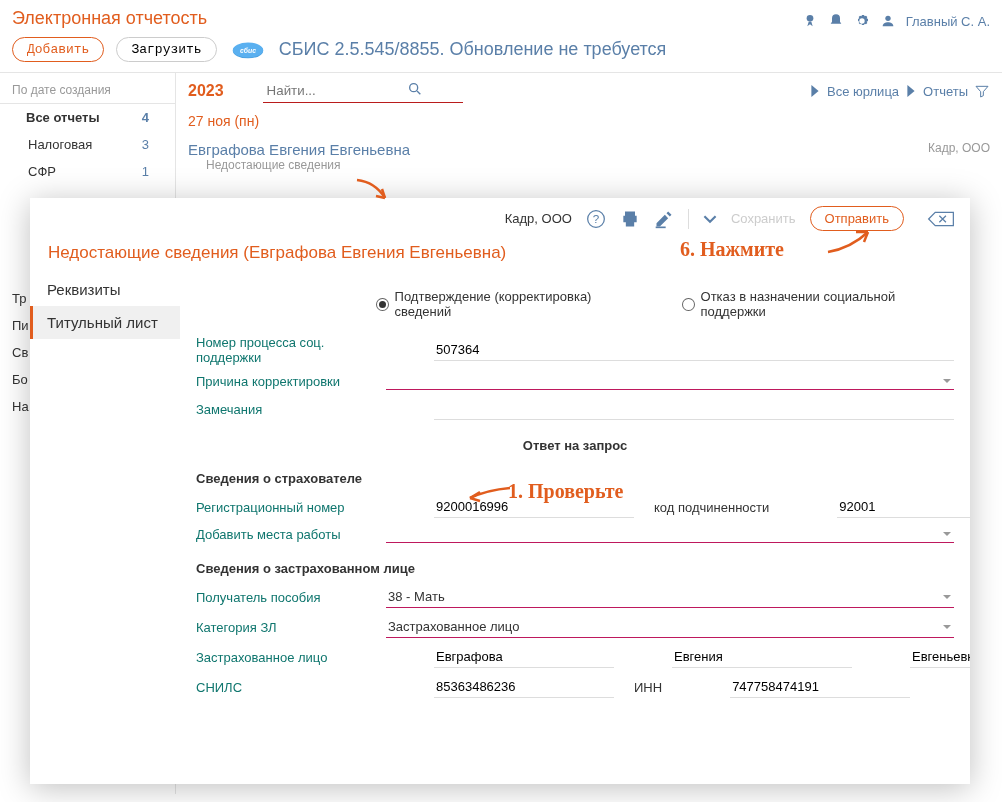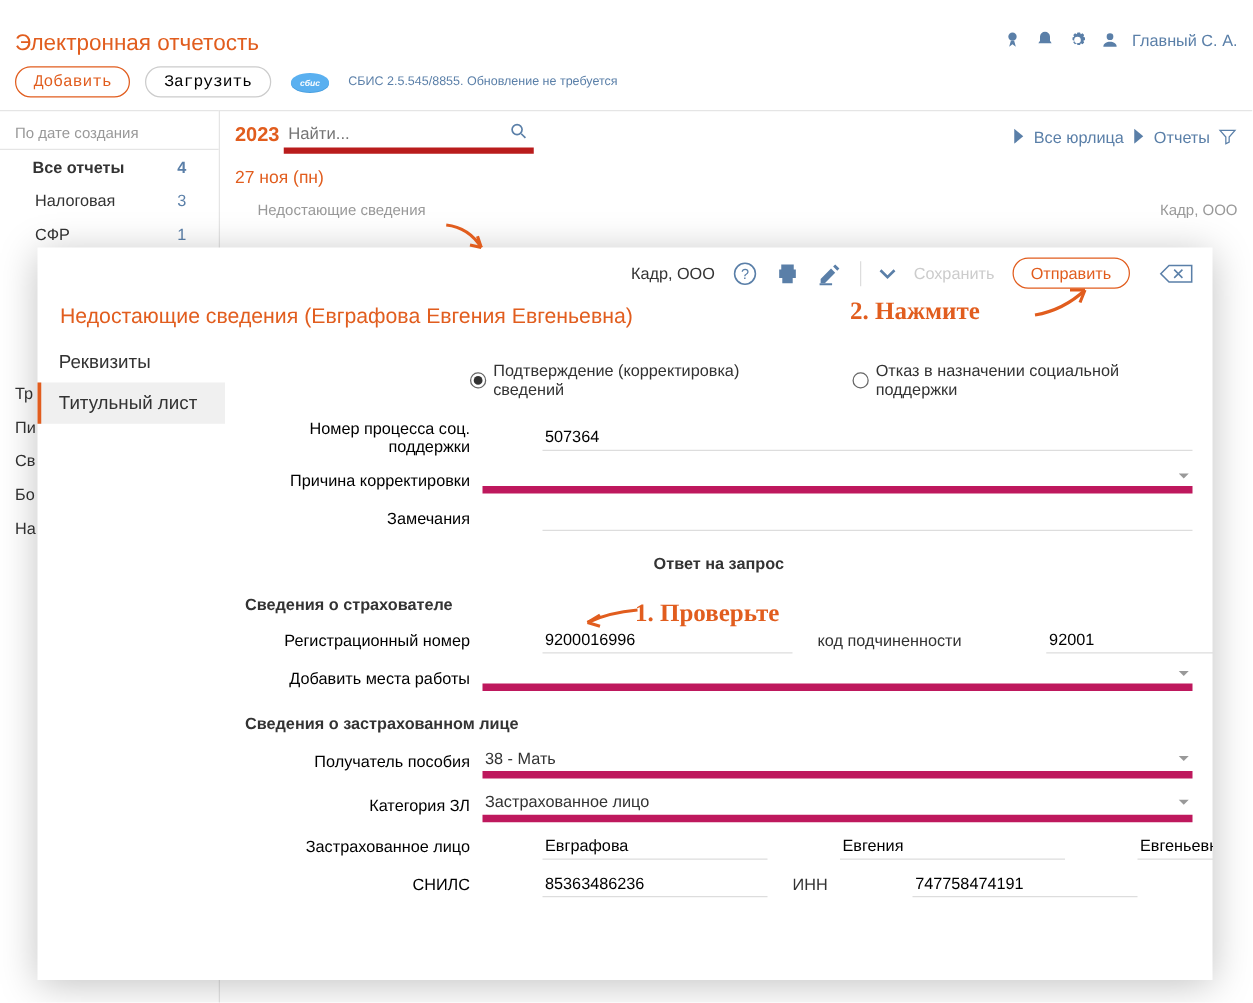--- a/index.html
+++ b/index.html
@@ -1,38 +1,38 @@
 <!DOCTYPE html>
 <html><head>
 <meta charset="utf-8">
 <style>
 * { box-sizing: border-box; margin: 0; padding: 0; }
 body { font-family: Arial, sans-serif; font-size: 13px; color: #333; background: #fff; width: 1002px; height: 802px; overflow: hidden; position: relative; }
-.header { display: flex; align-items: flex-start; justify-content: space-between; padding: 24px 12px 4px; }
+.header { display: flex; align-items: flex-end; justify-content: space-between; padding: 8px 12px 4px; }
 .header-title { color: #e15d1e; font-size: 18px; font-weight: normal; }
 .header-right { display: flex; align-items: center; gap: 10px; color: #5a7fa8; }
 .header-right svg { width: 16px; height: 16px; fill: #5a7fa8; }
 .user-name { font-size: 13px; }
 .toolbar { display: flex; align-items: center; gap: 12px; padding: 4px 12px 10px; }
 .btn-pill { border: 1px solid #ccc; border-radius: 14px; padding: 4px 14px; background: #fff; cursor: pointer; font-size: 13px; font-family: Liberation Mono, monospace; }
 .btn-pill.orange { border-color: #e15d1e; color: #e15d1e; }
 .sbis-logo { width: 38px; height: 24px; }
-.version-text { color: #5a7fa8; font-size: 10px; }
+.version-text { color: #5a7fa8; font-size: 18px; }
 .main { display: flex; height: calc(100% - 80px); }
 .sidebar { width: 175px; border-top: 1px solid #e5e5e5; padding-top: 4px; }
 .sidebar-sort { color: #999; font-size: 12px; padding: 6px 12px; border-bottom: 1px solid #e5e5e5; }
 .sidebar-item { display: flex; justify-content: space-between; padding: 6px 26px; cursor: pointer; }
 .sidebar-item.active { font-weight: bold; color: #333; }
 .sidebar-item .count { color: #5a7fa8; }
 .sidebar-item.sub { padding-left: 28px; }
 .content { flex: 1; border-left: 1px solid #e5e5e5; border-top: 1px solid #e5e5e5; position: relative; }
 .content-header { display: flex; align-items: center; gap: 3px; padding: 6px 12px; }
 .year { color: #e15d1e; font-weight: bold; font-size: 16px; }
 .search-box { flex: 0 0 200px; position: relative; }
-.search-box input { width: 100%; border: none; border-bottom: 5px solid #b91c1c; padding: 4px 24px 4px 4px; color: #a16207; outline: none; }
+.search-box input { width: 100%; border: none; border-bottom: 1px solid #b91c1c; padding: 4px 24px 4px 4px; color: #a16207; outline: none; margin-left: 36px; }
 .search-icon { position: absolute; right: 4px; top: 2px; width: 16px; height: 16px; fill: #5a7fa8; }
 .content-header-right { margin-left: auto; display: flex; align-items: center; gap: 6px; color: #5a7fa8; font-size: 13px; }
 .content-header-right svg { width: 12px; height: 12px; fill: #5a7fa8; }
 .date-row { padding: 4px 12px; color: #e15d1e; font-size: 14px; }
 .list-item { padding: 8px 12px; }
 .list-title { color: #5a7fa8; font-size: 15px; }
 .list-sub { color: #999; font-size: 12px; padding-left: 18px; }
 .list-right { float: right; color: #999; font-size: 12px; }
 
 
@@ -51,25 +51,25 @@
 .dialog-body { display: flex; height: calc(100% - 74px); }
 .dialog-tabs { width: 150px; }
 .dialog-tab { padding: 8px 14px; cursor: pointer; font-size: 15px; border-left: 3px solid transparent; }
 .dialog-tab.active { background: #f0f0f0; border-left: 3px solid #e15d1e; }
 .dialog-form { flex: 1; padding: 8px 16px; overflow-y: auto; }
 .radio-row { display: flex; gap: 40px; padding: 8px 0 12px 180px; }
 .radio-opt { display: flex; align-items: center; gap: 6px; cursor: pointer; }
 .radio { width: 13px; height: 13px; border: 1px solid #666; border-radius: 50%; display: inline-flex; align-items: center; justify-content: center; }
 .radio.checked::after { content: ""; width: 7px; height: 7px; background: #333; border-radius: 50%; }
 .form-row { display: flex; align-items: center; padding: 4px 0; gap: 10px; }
-.form-label { width: 180px; font-size: 13px; color: #000000; flex-shrink: 0; text-align: right; }
+.form-label { width: 180px; font-size: 13px; color: #0f766e; flex-shrink: 0; }
 .form-input { flex: 1; border: none; border-bottom: 1px solid #ddd; padding: 3px 2px; font-size: 13px; outline: none; background: transparent; margin-left: 48px; }
 .form-input.short { flex: 0 0 150px; }
 .form-input.med { flex: 0 0 130px; }
-.form-select { flex: 1; display: flex; align-items: center; justify-content: space-between; border-bottom: 6px solid #be185d; padding: 3px 2px; cursor: pointer; }
+.form-select { flex: 1; display: flex; align-items: center; justify-content: space-between; border-bottom: 1px solid #be185d; padding: 3px 2px; cursor: pointer; }
 .form-select svg { width: 10px; height: 10px; fill: #999; }
 .section-title { font-weight: bold; padding: 14px 0 6px; font-size: 13px; }
 .center-block { text-align: center; padding: 14px 0 4px; }
 .center-title { font-weight: bold; font-size: 13px; }
 .center-sub { font-weight: bold; font-size: 13px; }
 .inline-label { font-size: 13px; padding: 0 10px; white-space: nowrap; }
 
 
 .anno { position: absolute; font-family: 'Comic Sans MS', cursive; color: #e15d1e; font-size: 20px; font-weight: bold; pointer-events: none; z-index: 100; }
 .anno-arrow { position: absolute; pointer-events: none; z-index: 99; }
@@ -155,20 +155,21 @@
           </svg>
         <span>Отчеты</span>
         <svg viewBox="0 0 24 24" style="width:16px;height:16px">
             <path d="M3 5h18l-7 8v6l-4 2v-8z" fill="none" stroke="#5a7fa8" stroke-width="1.5"></path>
           </svg>
       </div>
     </div>
     <div class="date-row">27 ноя (пн)</div>
     <div class="list-item">
       <span class="list-right">Кадр, ООО</span>
+      <div class="list-title">Евграфова Евгения Евгеньевна</div>
       <div class="list-sub">Недостающие сведения</div>
     </div>
   </div>
 </div>
 
 <svg class="anno-arrow" style="left:355px;top:178px;width:40px;height:28px" viewBox="0 0 40 28">
   <path d="M2 2 Q 20 4 30 20" fill="none" stroke="#e15d1e" stroke-width="2.5"></path>
   <path d="M30 20 l-3 -9 m3 9 l-9 -2" fill="none" stroke="#e15d1e" stroke-width="2.5"></path>
 </svg>
 
@@ -288,17 +289,17 @@
     </div>
   </div>
 </div>
 
 <div class="anno" style="left:508px;top:480px">1. Проверьте</div>
 <svg class="anno-arrow" style="left:462px;top:484px;width:50px;height:20px" viewBox="0 0 50 20">
   <path d="M48 4 Q 25 6 8 14" fill="none" stroke="#e15d1e" stroke-width="2.5"></path>
   <path d="M8 14 l10 -6 m-10 6 l10 3" fill="none" stroke="#e15d1e" stroke-width="2.5"></path>
 </svg>
 
-<div class="anno" style="left:680px;top:238px">2. Нажмите</div>
+<div class="anno" style="left:680px;top:238px">6. Нажмите</div>
 <svg class="anno-arrow" style="left:826px;top:226px;width:50px;height:30px" viewBox="0 0 50 30">
   <path d="M2 26 Q 25 22 42 6" fill="none" stroke="#e15d1e" stroke-width="2.5"></path>
   <path d="M42 6 l-12 0 m12 0 l-4 10" fill="none" stroke="#e15d1e" stroke-width="2.5"></path>
 </svg>
 
 </body></html>

